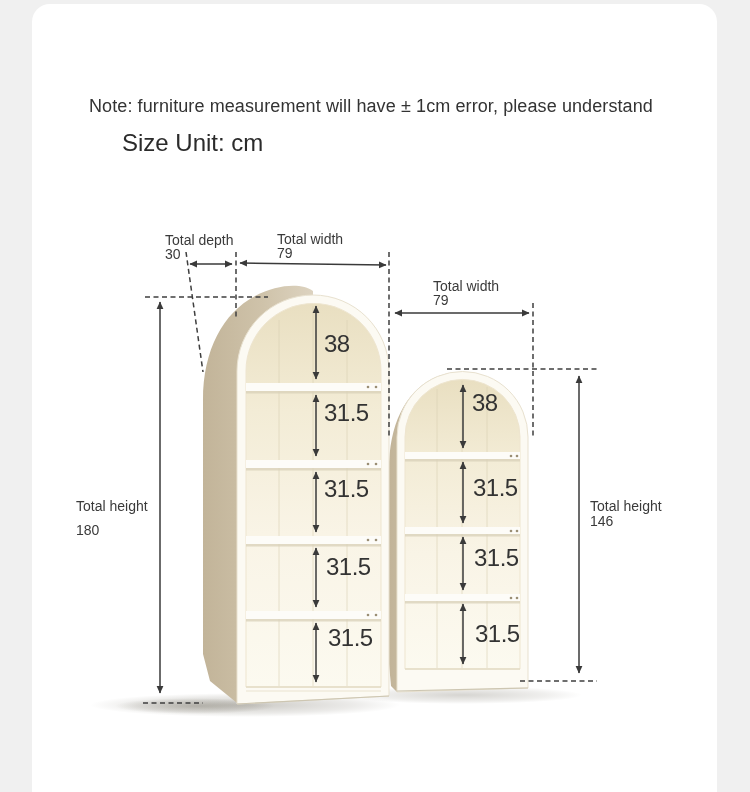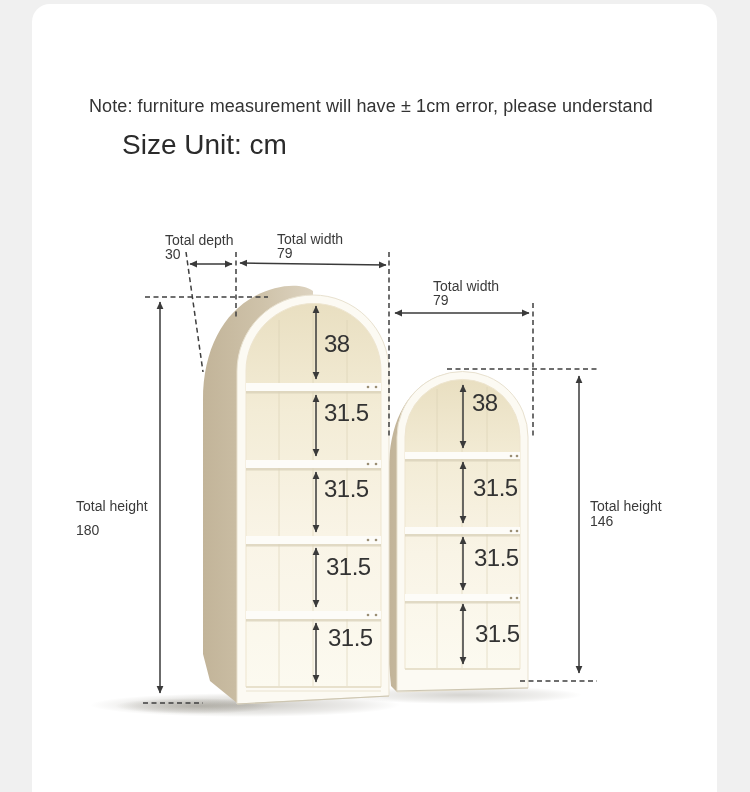--- a/index.html
+++ b/index.html
@@ -11,21 +11,21 @@
   .card{
     position:absolute;left:32px;top:4px;width:685px;height:788px;
     background:#ffffff;border-radius:18px 18px 0 0;
   }
   .note{
     position:absolute;left:73px;top:96px;
     font-size:18px;color:#333;letter-spacing:.1px;white-space:nowrap;margin-left:16px;
   }
   .size-unit{
     position:absolute;left:122px;top:129px;
-    font-size:28px;color:#2b2b2b;white-space:nowrap;
+    font-size:24px;color:#2b2b2b;white-space:nowrap;
   }
   svg{position:absolute;left:0;top:0;}
   .dim-line{stroke:#3a3a3a;stroke-width:1.5;fill:none;}
   .dim-dash{stroke:#3f3f3f;stroke-width:1.5;stroke-dasharray:5 3.5;fill:none;}
   .dim-label{font-size:14px;fill:#3a3a3a;}
   .dim-num{font-size:14px;fill:#3a3a3a;}
   .sec-num{font-size:24px;fill:#333;letter-spacing:-0.5px;}
   .seam{stroke:#d8cfb2;stroke-width:1;opacity:.6;}
   .shelf-board{fill:#fdfcf8;}
   .shelf-shadow{fill:#d8d0b8;opacity:.75;}

